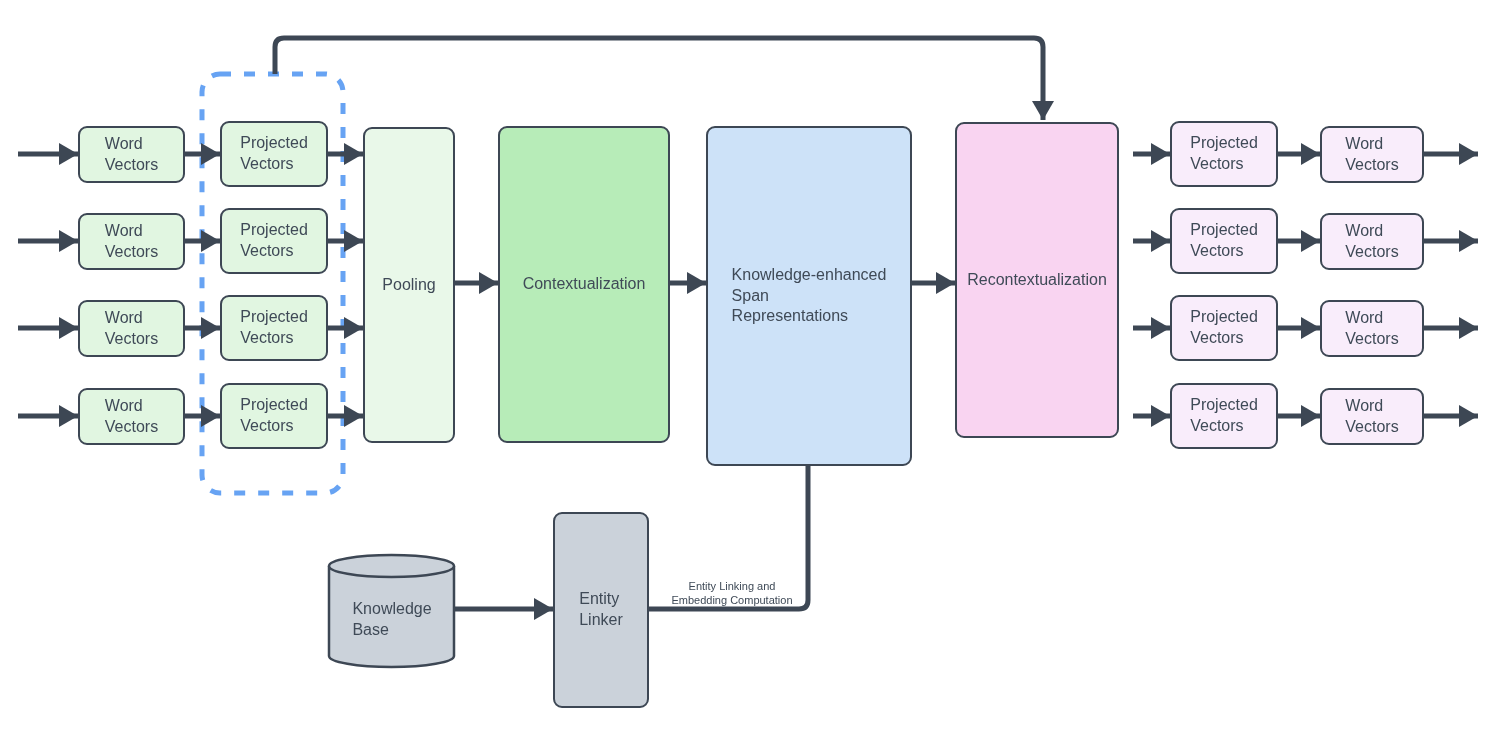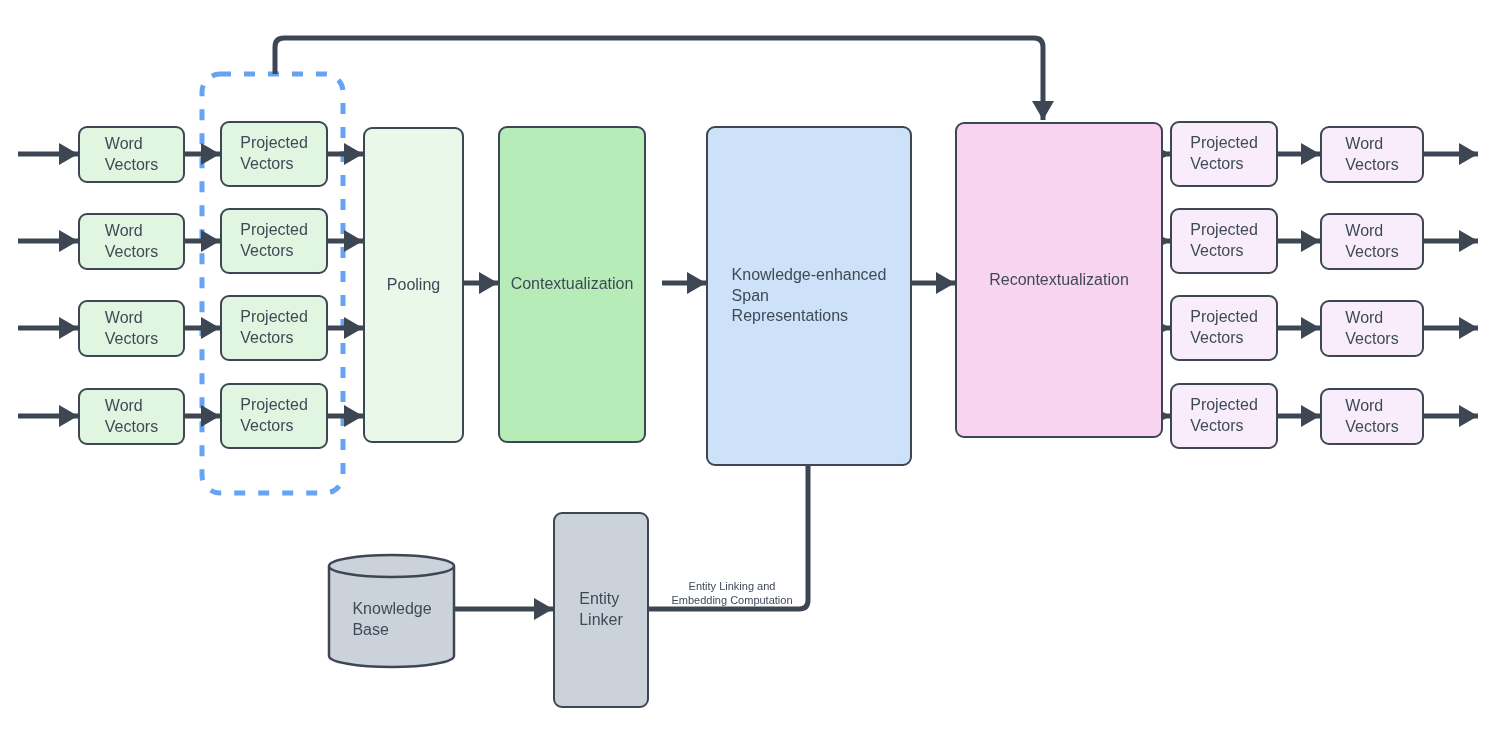--- a/index.html
+++ b/index.html
@@ -96,26 +96,26 @@
 
   <div class="node fill-green-light" style="left:220px;top:121px;width:108px;height:66px">Projected
 Vectors</div>
   <div class="node fill-green-light" style="left:220px;top:208px;width:108px;height:66px">Projected
 Vectors</div>
   <div class="node fill-green-light" style="left:220px;top:295px;width:108px;height:66px">Projected
 Vectors</div>
   <div class="node fill-green-light" style="left:220px;top:383px;width:108px;height:66px">Projected
 Vectors</div>
 
-  <div class="node fill-green-pool" style="left:363px;top:127px;width:101px;height:316px">Pooling</div>
-  <div class="node fill-green-med" style="left:498px;top:126px;width:148px;height:317px">Contextualization</div>
+  <div class="node fill-green-pool" style="left:363px;top:127px;width:92px;height:316px">Pooling</div>
+  <div class="node fill-green-med" style="left:498px;top:126px;width:172px;height:317px">Contextualization</div>
   <div class="node fill-blue" style="left:706px;top:126px;width:206px;height:340px">Knowledge-enhanced
 Span
 Representations</div>
-  <div class="node fill-pink" style="left:955px;top:122px;width:208px;height:316px">Recontextualization</div>
+  <div class="node fill-pink" style="left:955px;top:122px;width:164px;height:316px">Recontextualization</div>
 
   <div class="node fill-lavender" style="left:1170px;top:121px;width:108px;height:66px">Projected
 Vectors</div>
   <div class="node fill-lavender" style="left:1170px;top:208px;width:108px;height:66px">Projected
 Vectors</div>
   <div class="node fill-lavender" style="left:1170px;top:295px;width:108px;height:66px">Projected
 Vectors</div>
   <div class="node fill-lavender" style="left:1170px;top:383px;width:108px;height:66px">Projected
 Vectors</div>
 

